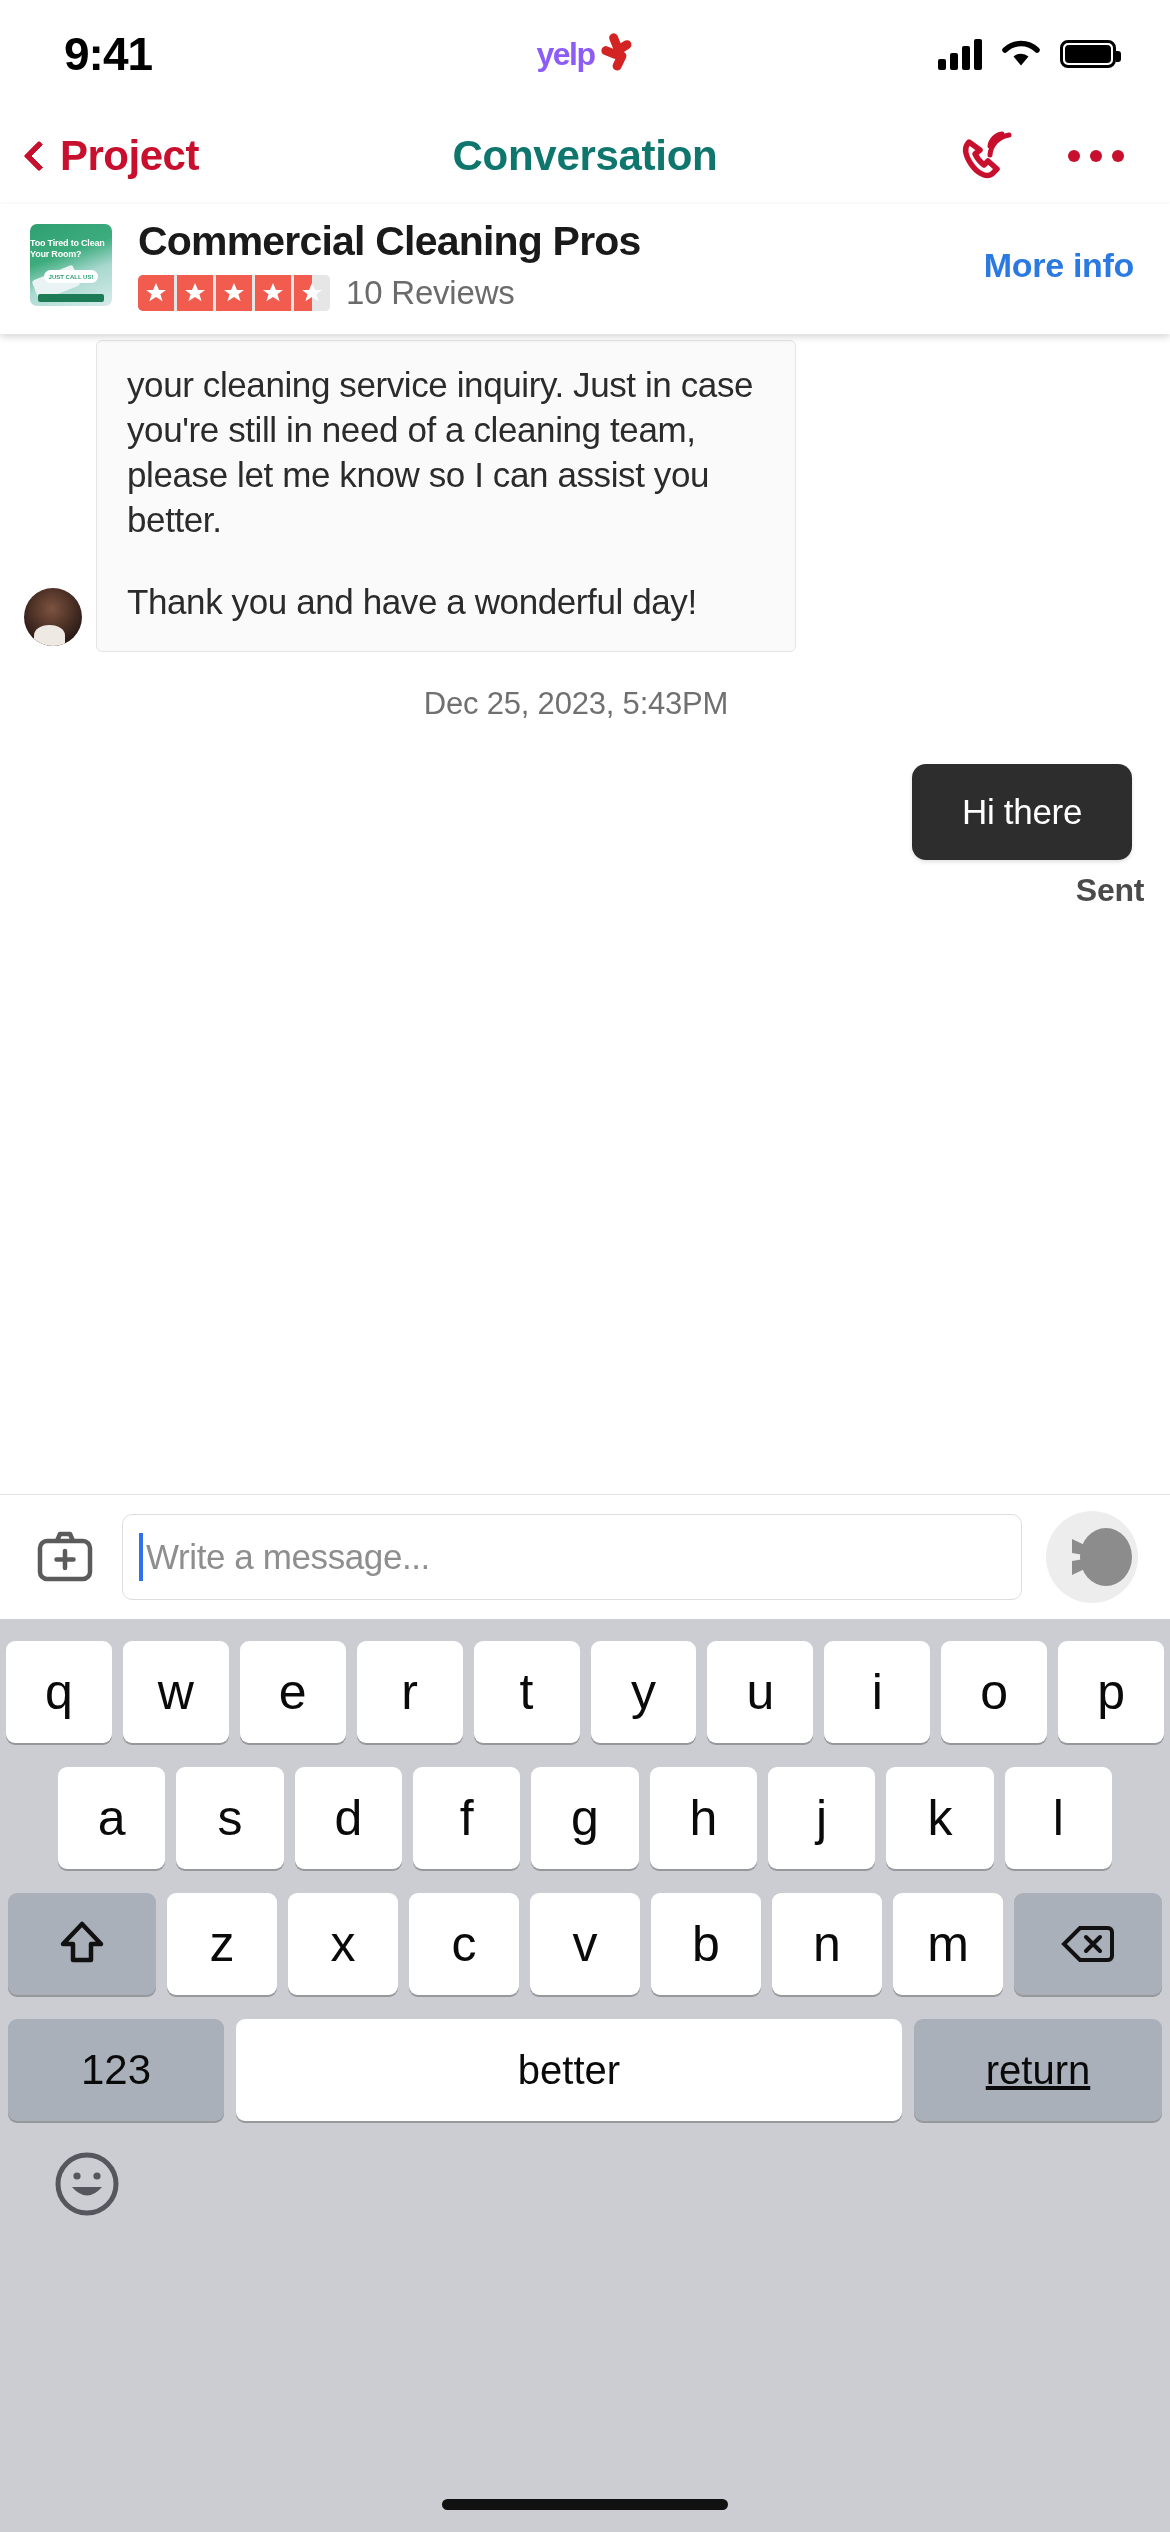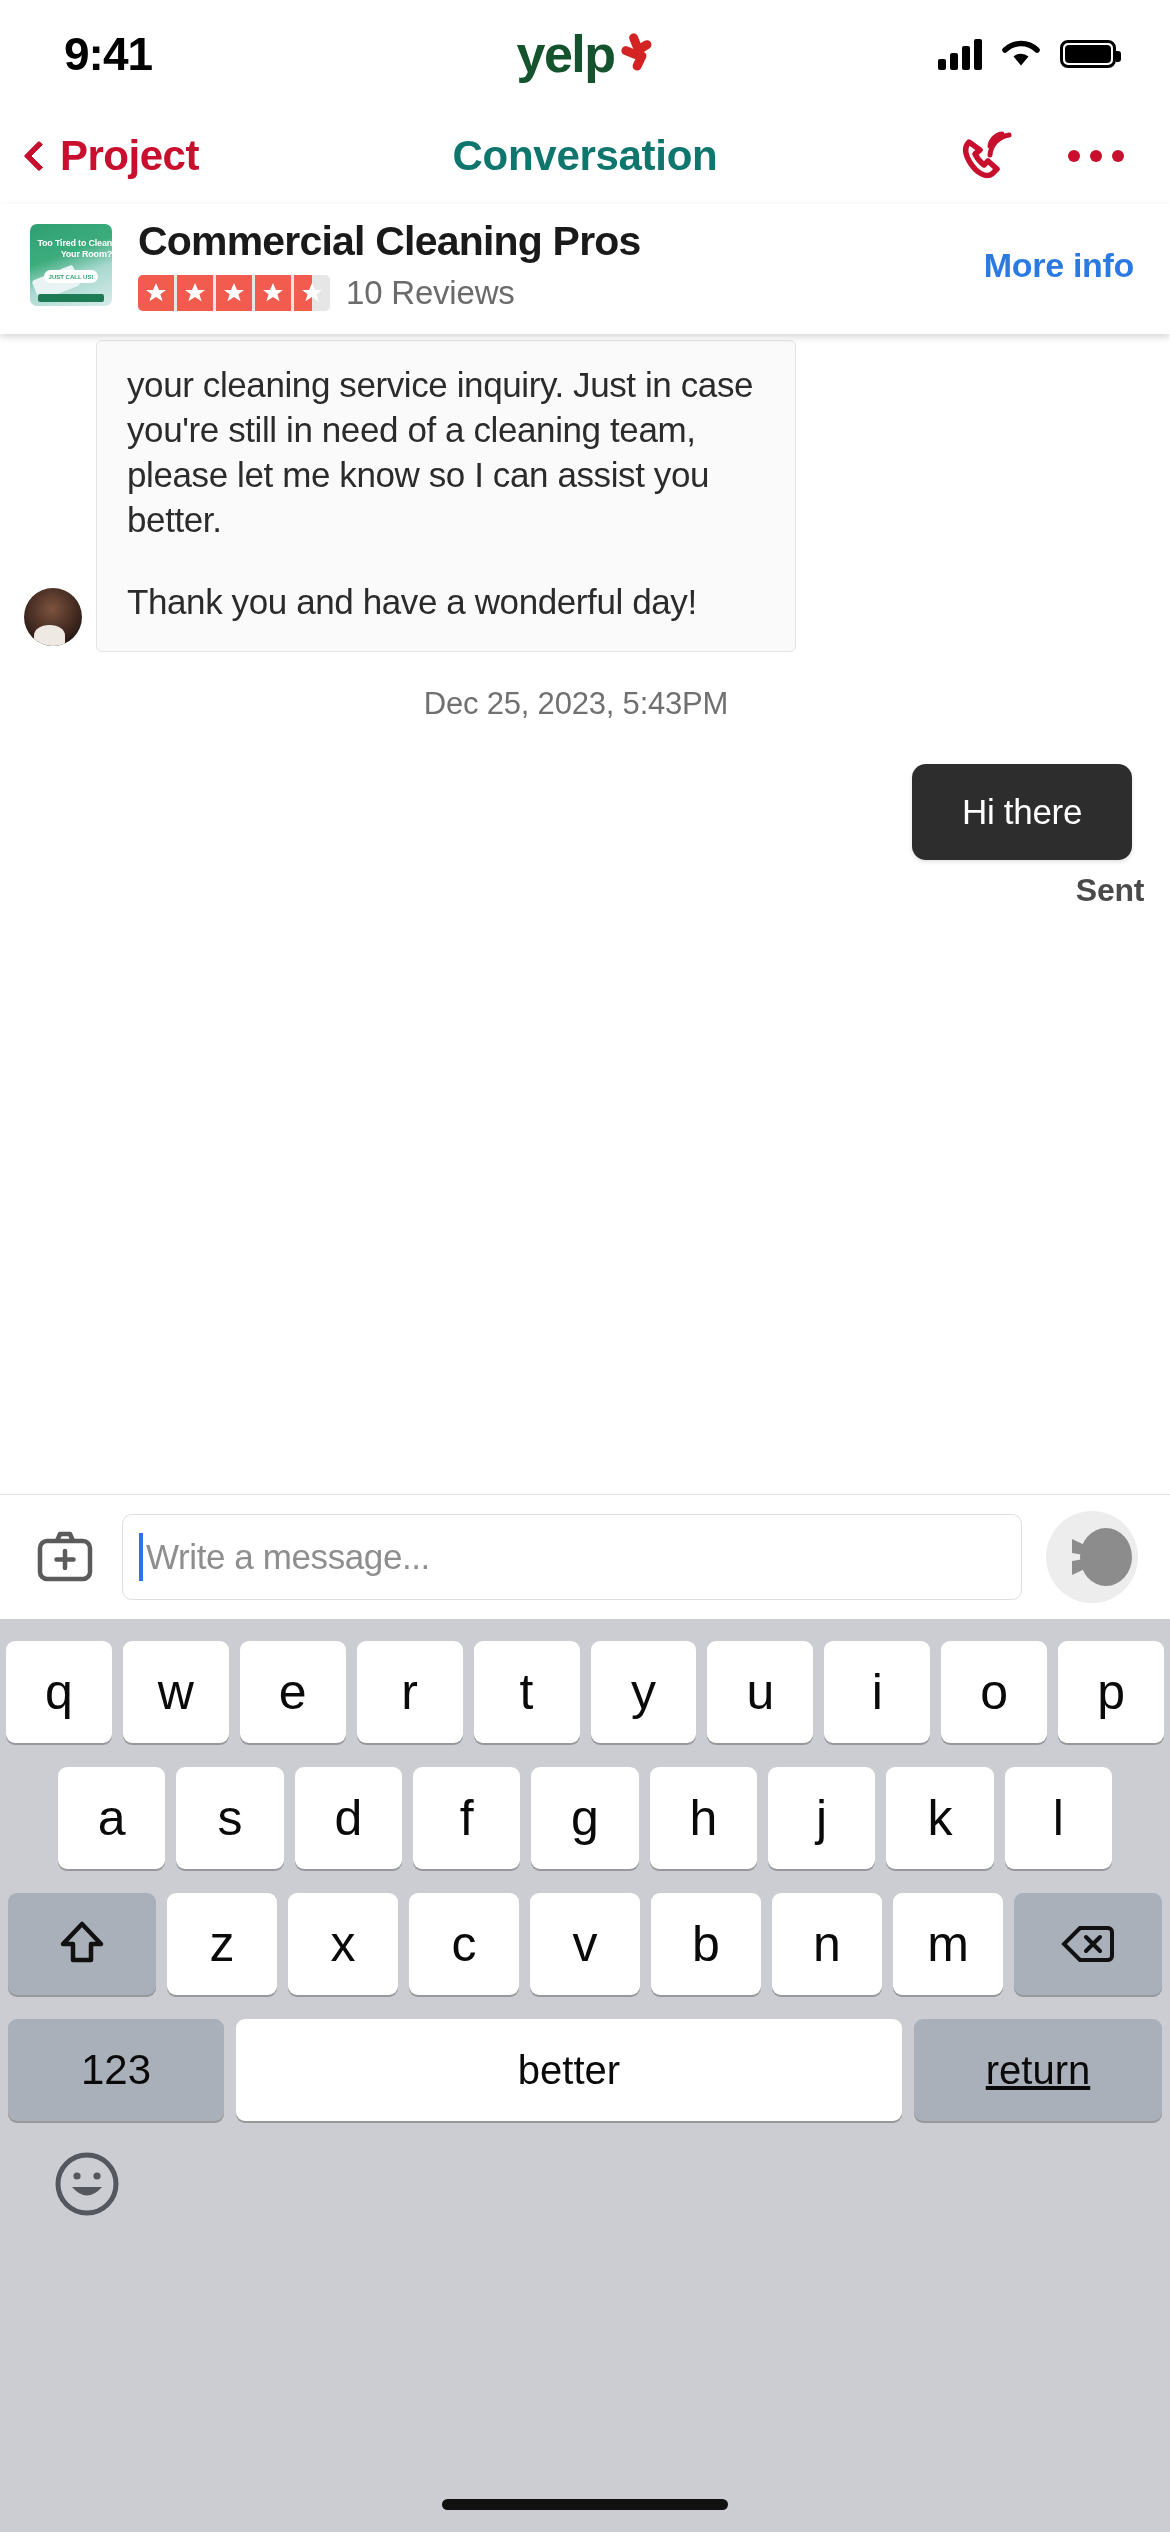--- a/index.html
+++ b/index.html
@@ -15,21 +15,21 @@
   
   .statusbar {
     height:108px; display:flex; align-items:center;
     justify-content:space-between; padding:0 54px 0 64px;
     background:#fff; position:relative;
   }
   .sb-time { font-size:46px; font-weight:700; color:#000; letter-spacing:-1px; }
   .sb-center { position:absolute; left:0; right:0; top:0; bottom:0;
     display:flex; align-items:center; justify-content:center; pointer-events:none; }
   .yelp-logo { display:flex; align-items:center; gap:2px; }
-  .yelp-word { font-size:52px; font-weight:700; color:#14532d; letter-spacing:-1.5px; }
+  .yelp-word { font-size:32px; font-weight:700; color:#8b5cf6; letter-spacing:-1.5px; }
   .yelp-burst { width:36px; height:40px; position:relative; margin-left:1px; }
   .yelp-burst i { position:absolute; background:#d32323; border-radius:5px; display:block; }
   .yb1 { width:9px; height:19px; left:13px; top:-1px; transform:rotate(-22deg); }
   .yb2 { width:19px; height:9px; left:3px; top:14px; transform:rotate(22deg); }
   .yb3 { width:9px; height:20px; left:17px; top:17px; transform:rotate(26deg); }
   .yb4 { width:16px; height:9px; left:18px; top:8px; transform:rotate(-32deg); }
   .sb-right { display:flex; align-items:center; gap:18px; }
   .sig { display:flex; align-items:flex-end; gap:4px; height:32px; }
   .sig i { width:8px; background:#000; border-radius:2px; display:block; }
   .sig i:nth-child(1){height:11px;} .sig i:nth-child(2){height:17px;}
@@ -58,21 +58,21 @@
   .dots i { width:12px; height:12px; border-radius:50%; background:#c8102e; display:block; }
 
   
   .bizcard {
     display:flex; align-items:center; gap:26px; padding:14px 36px 22px 30px;
     background:#fff; box-shadow:0 3px 7px rgba(0,0,0,0.16); position:relative; z-index:5;
   }
   .biz-thumb {
     width:82px; height:82px; border-radius:7px; overflow:hidden; flex:0 0 82px;
     background:linear-gradient(160deg,#2f9e72 0%,#3dac7d 38%,#a8d8cf 62%,#d8eceb 100%);
-    position:relative; font-size:9px; color:#fff; text-align:right;
+    position:relative; font-size:9px; color:#fff; text-align:left;
   }
   .biz-thumb .tt { position:absolute; top:14px; left:0; right:0;
     font-weight:700; line-height:1.25; letter-spacing:-0.2px; }
   .biz-thumb .pill { position:absolute; top:46px; left:14px; right:14px; height:13px;
     background:#fff; border-radius:7px; font-size:6px; color:#2f9e72; font-weight:700;
     display:flex; align-items:center; justify-content:center; }
   .biz-thumb .bar { position:absolute; bottom:4px; left:8px; right:8px; height:8px;
     background:#1d7c55; border-radius:2px; }
   .biz-thumb .brush { position:absolute; bottom:12px; left:4px; width:44px; height:22px;
     background:#e9f3f4; transform:rotate(-22deg); border-radius:3px; }

